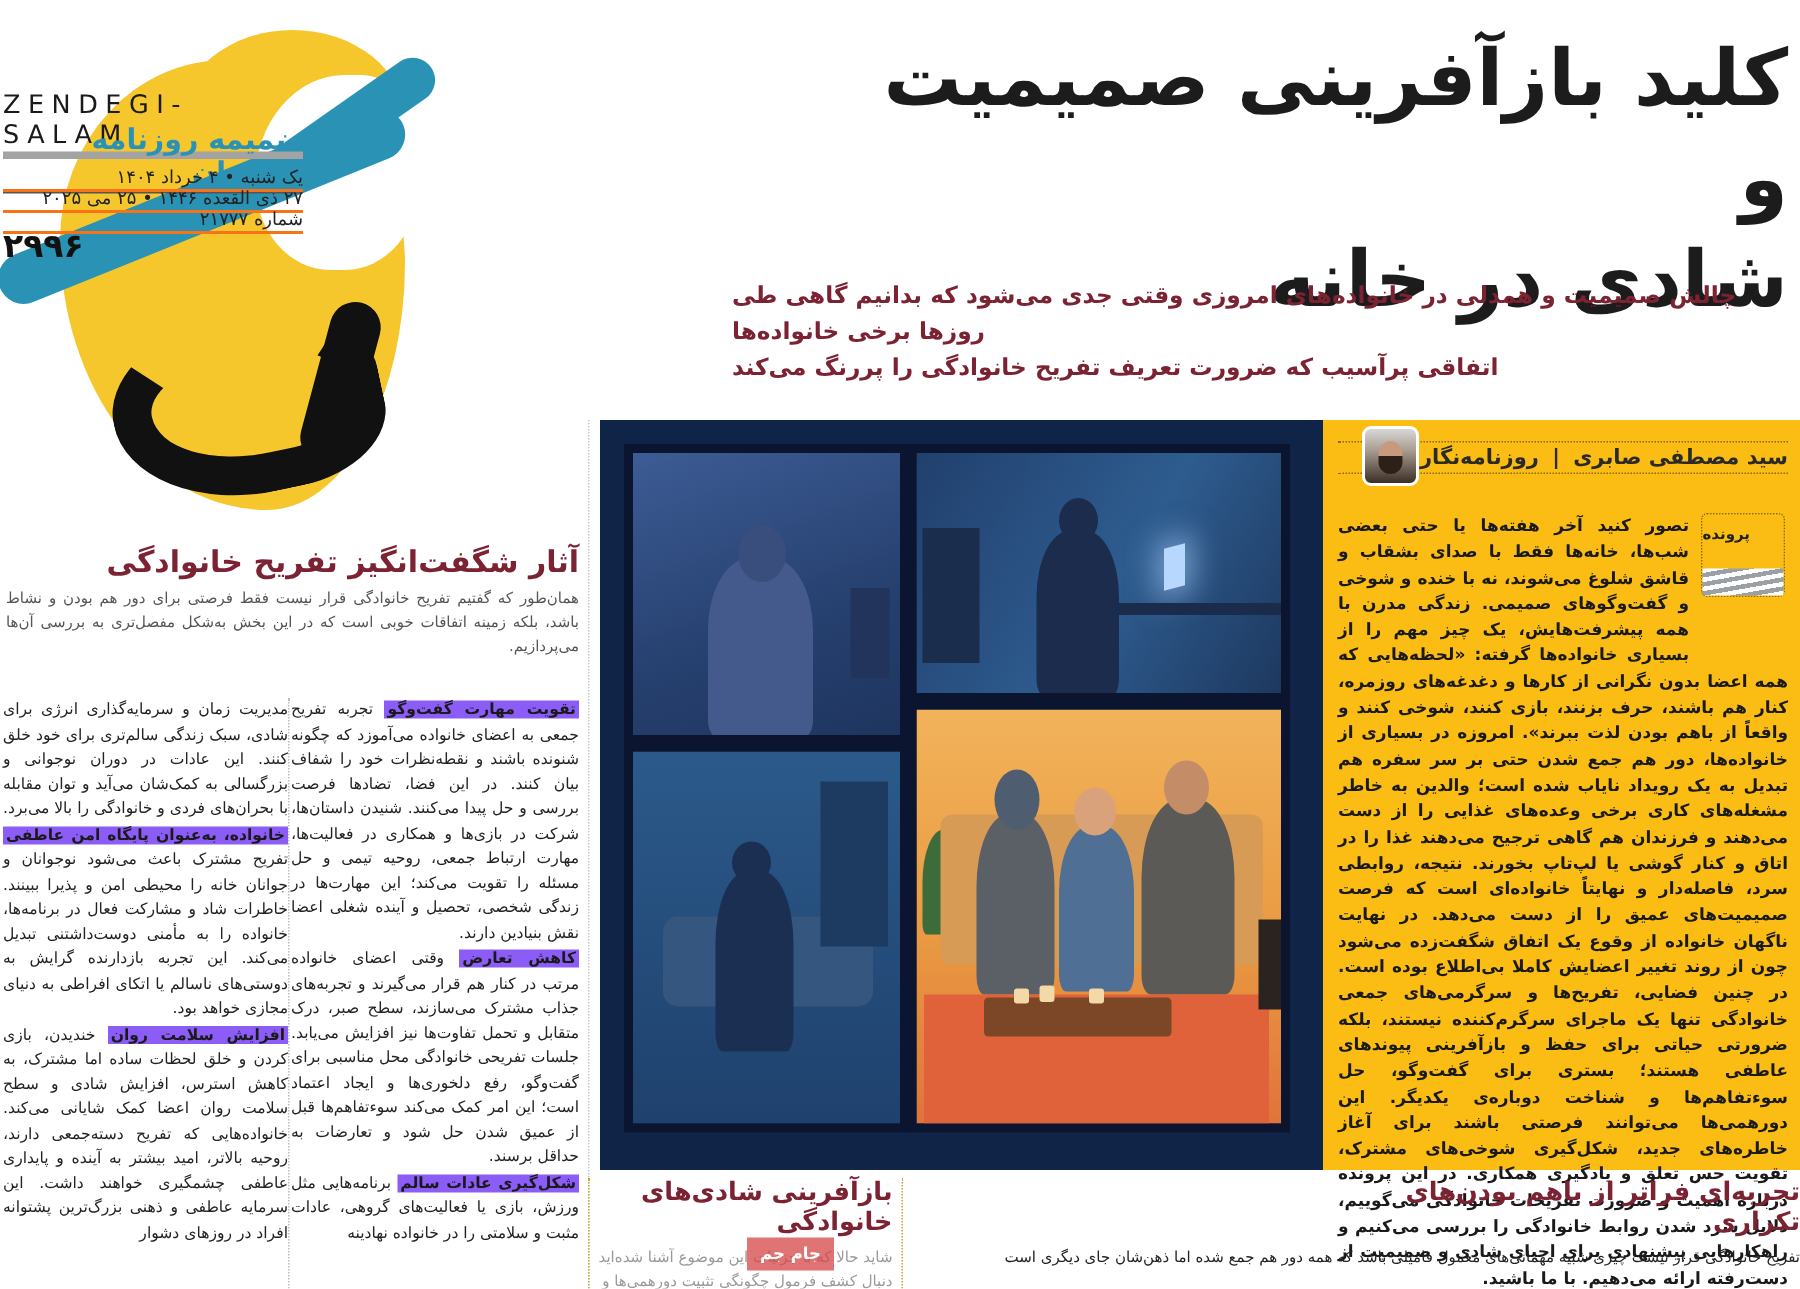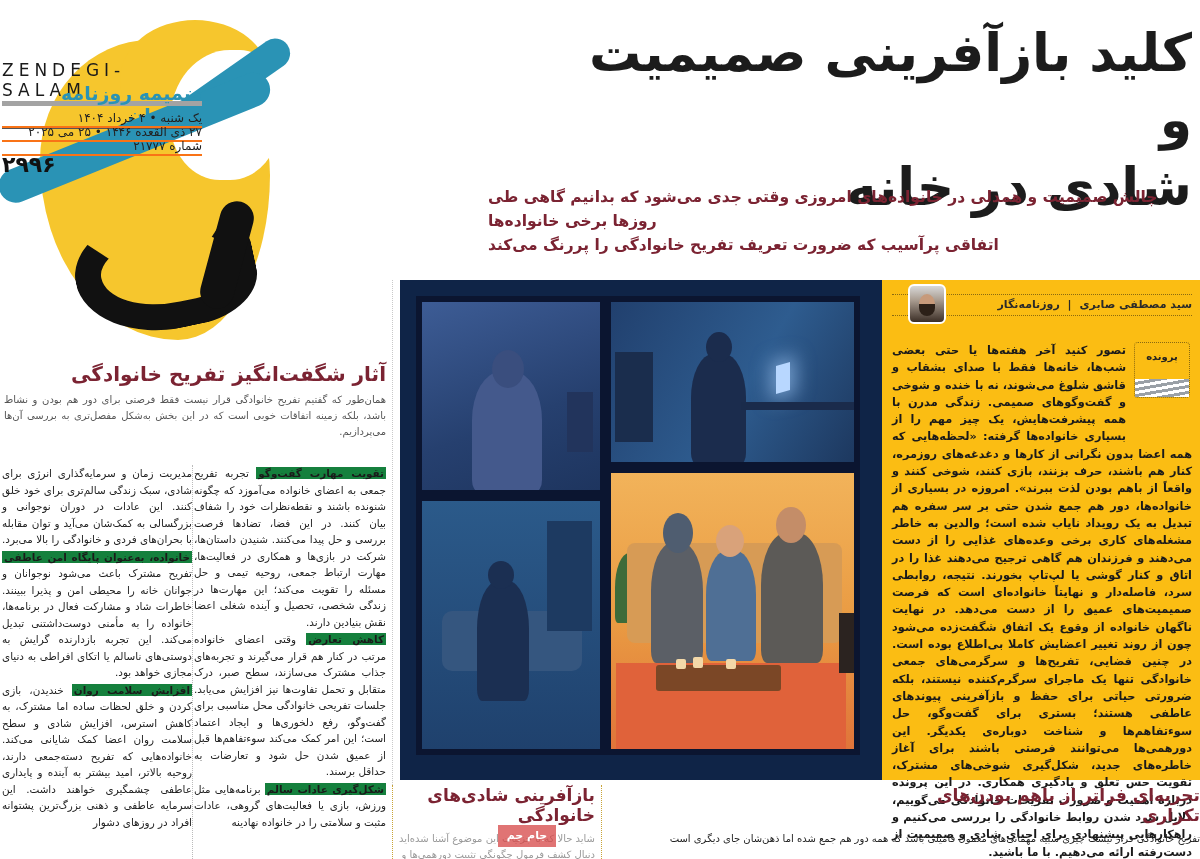--- a/index.html
+++ b/index.html
@@ -35,27 +35,27 @@
   .fig { position: absolute; border-radius: 40% 40% 10% 10%; }
   .head { position: absolute; border-radius: 50%; }
   .sofa { position: absolute; background: #d79b55; border-radius: 8px; }
   .table { position: absolute; background: #7b4726; border-radius: 3px; }
   .rug { position: absolute; background: #e0623a; }
   .laptop { position: absolute; background: #b8d7ff; box-shadow: 0 0 18px 6px rgba(170,210,255,0.55); }
   .plant { position: absolute; background: #3d6b3a; border-radius: 50% 50% 10% 10%; }
 
   
   #editorial { position: absolute; left: 882px; top: 280px; width: 318px; height: 500px; background: #fbbd13; padding: 0 6px 0 8px; }
-  .byline-row { position: absolute; top: 14px; right: 8px; width: 300px; height: 22px; border-top: 1px dotted #8a6a10; border-bottom: 1px dotted #8a6a10; direction: rtl; text-align: right; font-size: 11px; font-weight: bold; color: #2a2a2a; line-height: 20px; }
+  .byline-row { position: absolute; top: 14px; right: 8px; width: 300px; height: 22px; border-top: 1px dotted #8a6a10; border-bottom: 1px dotted #8a6a10; direction: rtl; text-align: right; font-size: 14px; font-weight: bold; color: #2a2a2a; line-height: 20px; }
   .byline-row .sep { padding: 0 4px; }
   .avatar { position: absolute; left: 26px; top: 4px; width: 38px; height: 40px; border-radius: 6px; background: linear-gradient(180deg,#d8d8d8 0%,#a89b8f 40%,#3b2e26 100%); border: 2px solid #fff; }
   .avatar .face { position: absolute; left: 9px; top: 8px; width: 16px; height: 20px; background: #c79a7b; border-radius: 50%; }
   .avatar .beard { position: absolute; left: 9px; top: 18px; width: 16px; height: 12px; background: #2c2018; border-radius: 0 0 8px 8px; }
   .file-badge { position: absolute; right: 10px; top: 62px; width: 56px; height: 56px; border: 1px dotted #8a6a10; border-radius: 4px; }
-  .file-badge .lbl { position: absolute; top: 8px; width: 100%; text-align: center; font-size: 10px; font-weight: bold; color: #222; }
+  .file-badge .lbl { position: absolute; top: 8px; width: 100%; text-align: left; font-size: 10px; font-weight: bold; color: #222; }
   .file-badge .stripes { position: absolute; bottom: 0; left: 0; right: 0; height: 18px; background: repeating-linear-gradient(170deg, #ffffff 0px, #ffffff 3px, #9aa0a6 3px, #9aa0a6 6px); }
   .ed-text { position: absolute; top: 62px; right: 8px; width: 300px; font-size: 11.3px; line-height: 17.3px; color: #1a1a1a; direction: rtl; text-align: justify; font-weight: bold; }
   .ed-text .float-gap { float: right; width: 66px; height: 88px; }
 
   
   #bottom-right { position: absolute; left: 882px; top: 785px; width: 318px; height: 74px; }
   .sub-head { font-size: 17px; color: #7b2332; direction: rtl; text-align: right; font-weight: bold; }
   .sub-text { font-size: 10px; line-height: 16px; color: #222; direction: rtl; text-align: right; margin-top: 6px; }
   #bottom-right .sub-text { position: absolute; right: 0; width: 600px; }
 
@@ -65,21 +65,21 @@
 
   
   #left-article { position: absolute; left: 0; top: 362px; width: 390px; }
   #left-article .title { font-size: 20px; font-weight: bold; color: #7b2332; text-align: right; direction: rtl; padding-right: 4px; }
   #left-article .intro { margin-top: 6px; font-size: 10px; line-height: 16px; color: #555; direction: rtl; text-align: justify; padding: 0 4px; }
 
   .col { position: absolute; top: 465px; font-size: 10.4px; line-height: 16.5px; color: #222; direction: rtl; text-align: justify; }
   .col-right { left: 194px; width: 192px; }
   .col-left { left: 2px; width: 190px; }
   .col-divider { position: absolute; left: 192px; top: 465px; width: 1px; height: 394px; border-left: 1px dotted #bbb; }
-  .hl { background: #15803d; font-weight: bold; color: #1a1a1a; padding: 0 2px; }
+  .hl { background: #8b5cf6; font-weight: bold; color: #1a1a1a; padding: 0 2px; }
   .para { margin-bottom: 1px; }
 
   .vdivider { position: absolute; left: 392px; top: 280px; width: 0; height: 579px; border-left: 1px dotted #c9c9c9; }
 </style>
 </head>
 <body>
 
 <div id="masthead">
   <div class="blob-yellow"></div>
   <div class="blob-yellow2"></div>

